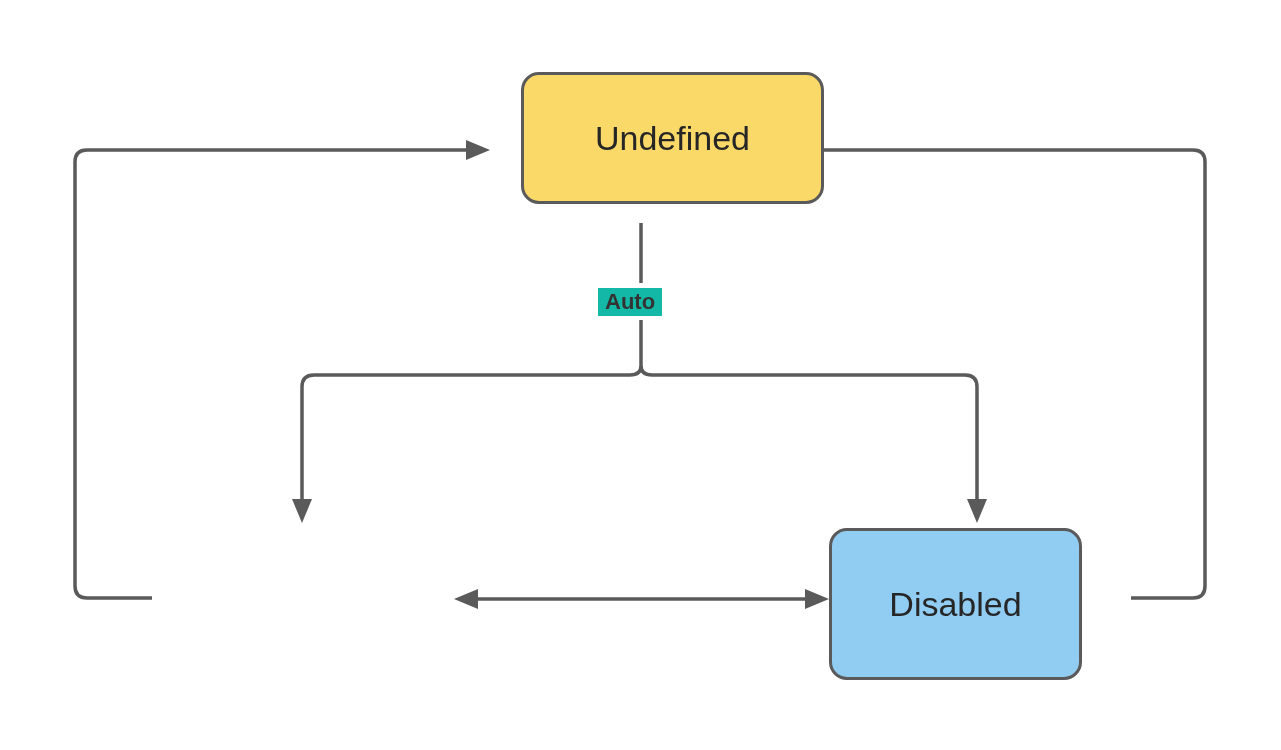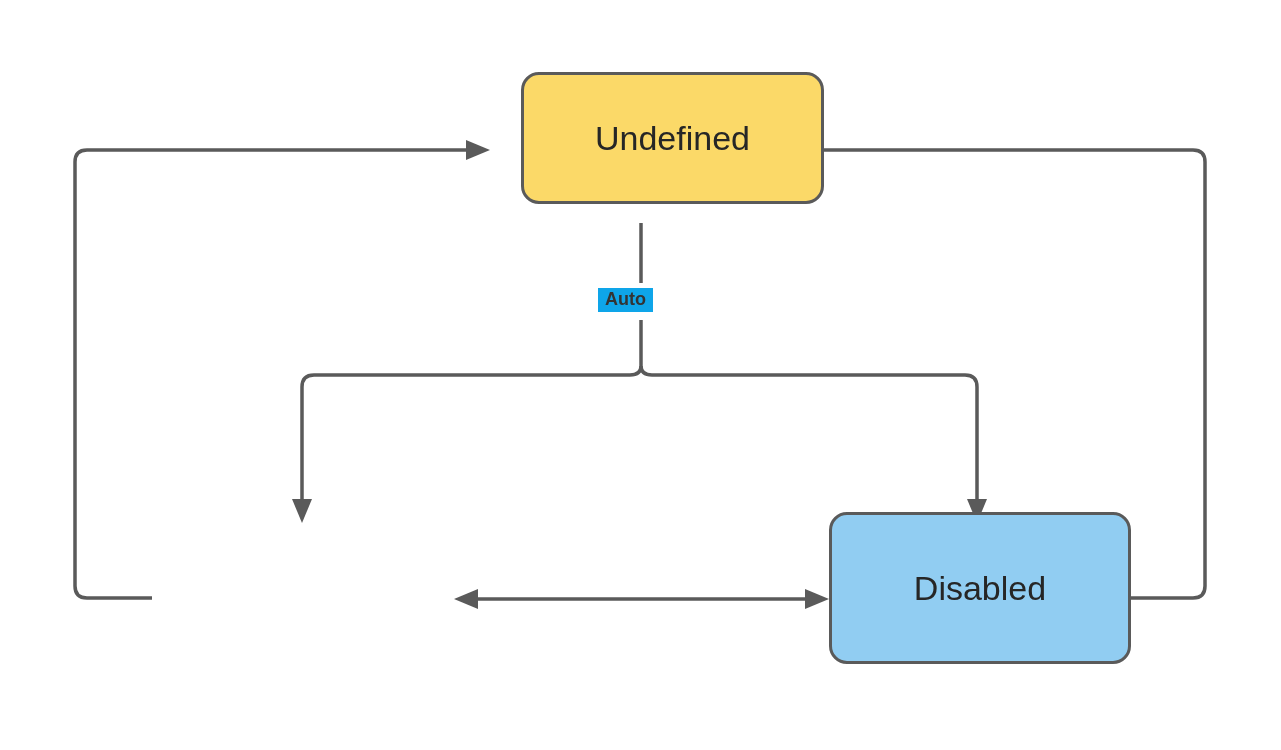--- a/index.html
+++ b/index.html
@@ -52,31 +52,31 @@
     margin-left: 31px;
   }
   #node-enabled {
     left: 152px;
     top: 524px;
     width: 302px;
     height: 152px;
   }
   #node-disabled {
     left: 829px;
-    top: 512px;
-    width: 302px;
+    top: 528px;
+    width: 253px;
     height: 152px;
   }
   .edge-label {
     position: absolute;
     font-family: "Liberation Sans", sans-serif;
-    font-size: 18px;
+    font-size: 22px;
     font-weight: 700;
     color: #333333;
-    background: #0ea5e9;
+    background: #14b8a6;
     padding: 2px 7px;
     white-space: nowrap;
     line-height: 1.1;
   }
   #edge-label-auto {
     left: 598px;
     top: 288px;
   }
 </style>
 </head>

